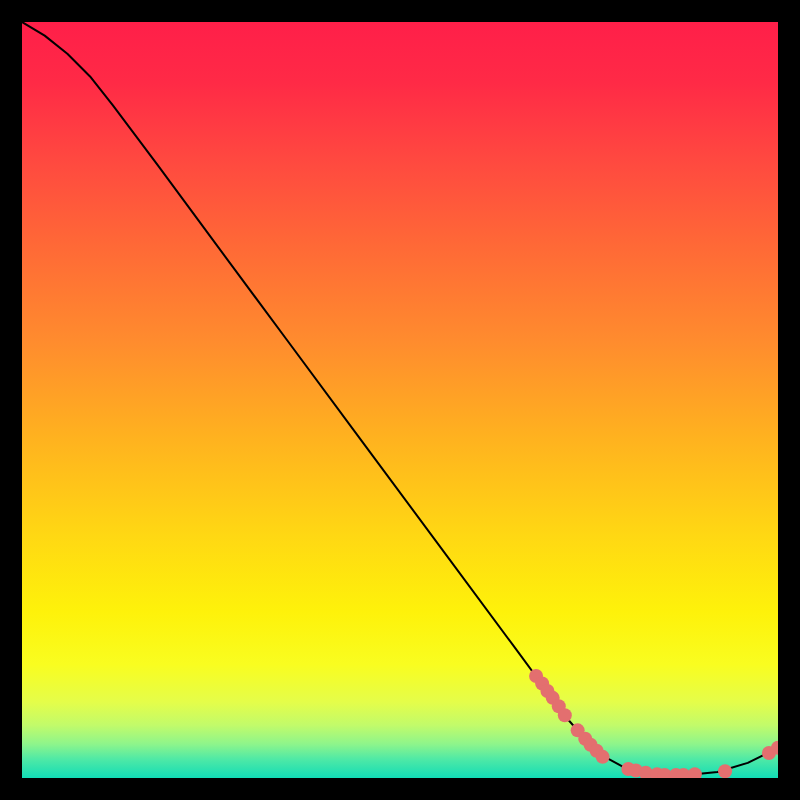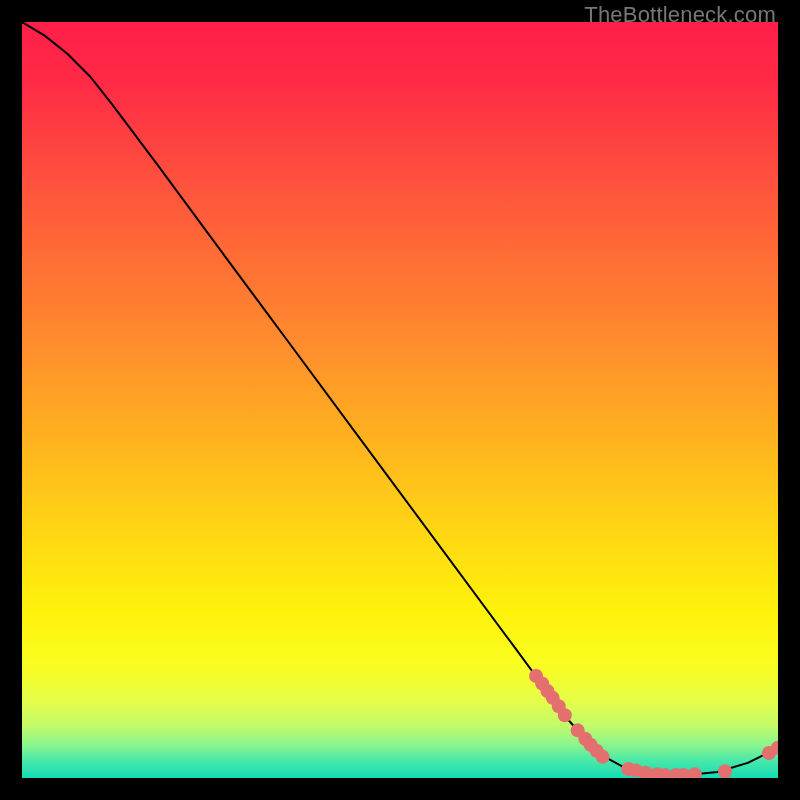--- a/index.html
+++ b/index.html
@@ -86,14 +86,13 @@
           <circle cx="642.60" cy="752.98" r="7" fill="#e36f6f"></circle>
           <circle cx="653.94" cy="752.98" r="7" fill="#e36f6f"></circle>
           <circle cx="661.50" cy="752.98" r="7" fill="#e36f6f"></circle>
           <circle cx="672.84" cy="752.22" r="7" fill="#e36f6f"></circle>
           <circle cx="703.08" cy="749.20" r="7" fill="#e36f6f"></circle>
           <circle cx="746.93" cy="731.05" r="7" fill="#e36f6f"></circle>
           <circle cx="756.00" cy="725.76" r="7" fill="#e36f6f"></circle>
         </g>
     </svg>
   </div>
-  <div class="watermark">TheBottleneck.com</div>
 </div>
 
 </body></html>

